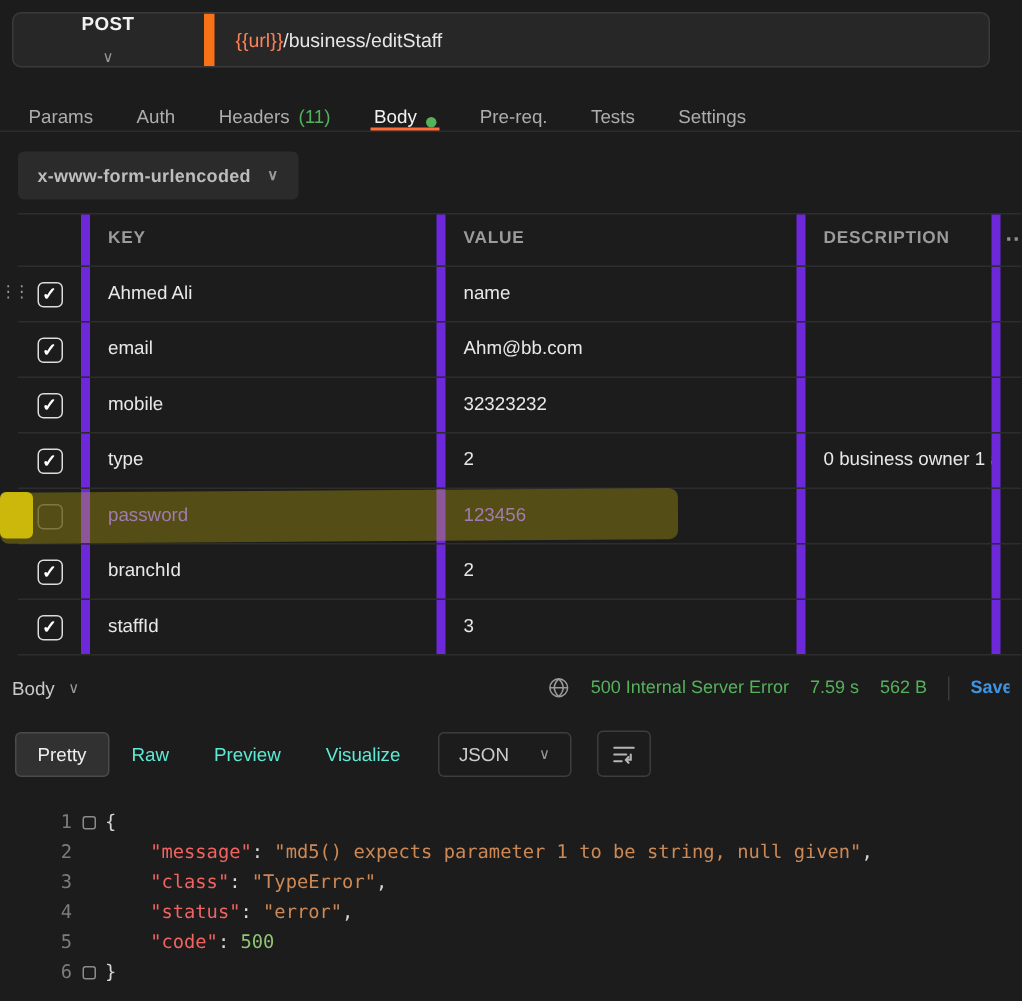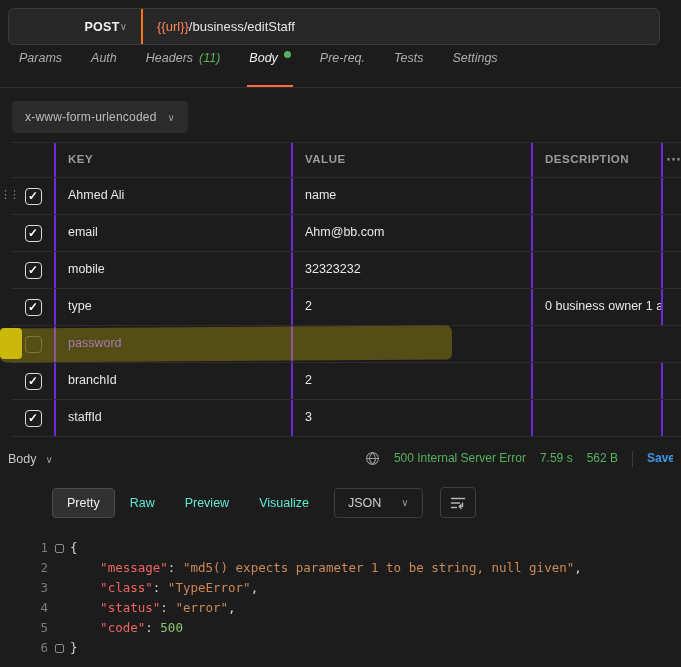--- a/index.html
+++ b/index.html
@@ -10,45 +10,45 @@
     font-family:"Liberation Sans", sans-serif;
     font-size:13px;
     position:relative;
   }
   :root{
     --orange:#ff6c37; --green:#55b15c; --blue:#3e95e6; --yellow:#d8c40a;
   }
   
   .urlbar { display:flex; margin:8px 21px 0 8px; height:37px; background:#272727;
             border:1px solid #3a3a3a; border-radius:6px; overflow:hidden; }
-  .method { width:134px; display:flex; align-items:center; justify-content:flex-end;
-            padding:0 14px 0 13px; border-right:2px solid #f97316; cursor:pointer; }
+  .method { width:134px; display:flex; align-items:center; justify-content:space-between;
+            padding:0 14px 0 13px; border-right:7px solid #f97316; cursor:pointer;flex-direction:column; }
   .method .m { font-weight:bold; font-size:12.5px; letter-spacing:.3px; color:#f2f2f2; }
   .chev { color:#9a9a9a; font-size:10px; }
   .url { flex:1; display:flex; align-items:center; padding:0 14px; font-size:13px; color:#e6e6e6; }
   .url .var { color:#ff8257; }
   
   .tabs { display:flex; align-items:stretch; padding:0 6px 0 17px; height:37px;
           border-bottom:1px solid #2d2d2d; margin-top:6px; }
-  .tab { display:flex; align-items:flex-start; gap:6px; padding:0 2px; margin-right:25px;
-         font-size:12.5px; color:#adadad; cursor:pointer; border-bottom:2px solid transparent;font-style:italic; }
+  .tab { display:flex; align-items:flex-end; gap:6px; padding:0 2px; margin-right:25px;
+         font-size:12.5px; color:#adadad; cursor:pointer; border-bottom:2px solid transparent; }
   .tab.active { color:#f0f0f0; border-bottom-color:var(--orange); }
   .tab .cnt { color:var(--green); }
   .tab .dot { width:7px; height:7px; border-radius:50%; background:var(--green); }
   
   .bodytype { display:inline-flex; align-items:center; gap:11px; background:#2b2b2b;
               border-radius:4px; padding:9px 13px; margin:13px 0 0 12px; font-size:12px;
-              font-weight:400; color:#bdbdbd; letter-spacing:.2px; cursor:pointer; }
+              font-weight:700; color:#bdbdbd; letter-spacing:.2px; cursor:pointer; }
   
   .table { position:relative; margin:9px 0 0 12px; font-size:12.5px; }
   .thead, .trow { display:grid; grid-template-columns:42px 237px 240px 130px 1fr;
                   border-bottom:1px solid #2d2d2d; min-height:37px; }
   .thead { min-height:36px; border-top:1px solid #2d2d2d; color:#9b9b9b;
            font-size:11.5px; font-weight:700; letter-spacing:.5px; }
-  .cell { padding:10px 12px; border-left:2px solid #6d28d9; overflow:hidden; white-space:nowrap; }
+  .cell { padding:10px 12px; border-left:6px solid #6d28d9; overflow:hidden; white-space:nowrap; }
   .cell.cb { border-left:none; display:flex; align-items:center; justify-content:center; padding:0; }
   .cell.menu { padding:7px 3px; color:#8f8f8f; font-size:15px; letter-spacing:2px; overflow:hidden; }
   .checkbox { width:17px; height:17px; border:1.5px solid #dcdcdc; border-radius:4px;
               display:flex; align-items:center; justify-content:center; font-size:12px;
               font-weight:700; color:#fff; cursor:pointer; background:transparent; }
   .trow.dim .checkbox { border-color:#5a5a5a; }
   .trow.dim .cell { color:#8b5cf6; }
   .hl-band { position:absolute; left:-12px; top:185px; width:452px; height:34px;
              background:var(--yellow); opacity:.30; border-radius:6px;
              transform:rotate(-.4deg); pointer-events:none; }
@@ -174,20 +174,21 @@
         <div class="cell">type</div>
         <div class="cell">2</div>
         <div class="cell">0 business owner 1 ad</div>
         <div class="cell menu"></div>
       </div>
       <div class="trow dim">
         <div class="cell cb">
           <div class="checkbox"></div>
         </div>
         <div class="cell">password</div>
+        <div class="cell">123456</div>
         <div class="cell"></div>
         <div class="cell menu"></div>
       </div>
       <div class="trow">
         <div class="cell cb">
           <div class="checkbox checked">✓</div>
         </div>
         <div class="cell">branchId</div>
         <div class="cell">2</div>
         <div class="cell"></div>
@@ -220,21 +221,21 @@
     </svg>
     <span class="g-green">500 Internal Server Error</span>
     <span class="g-green">7.59 s</span>
     <span class="g-green">562 B</span>
     <span class="vdiv"></span>
     <span class="save">Save Response</span>
   </div>
 </div>
 
 <div class="resp-tabs">
-  <div style="display:flex;align-items:center;margin-left:42px;">
+  <div style="display:flex;align-items:center;">
       <div class="rtab active">Pretty</div>
       <div class="rtab">Raw</div>
       <div class="rtab">Preview</div>
       <div class="rtab">Visualize</div>
     </div>
   <div class="format-dd">
     <span>JSON</span>
     <span class="chev">∨</span>
   </div>
   <div class="wrap-btn">

